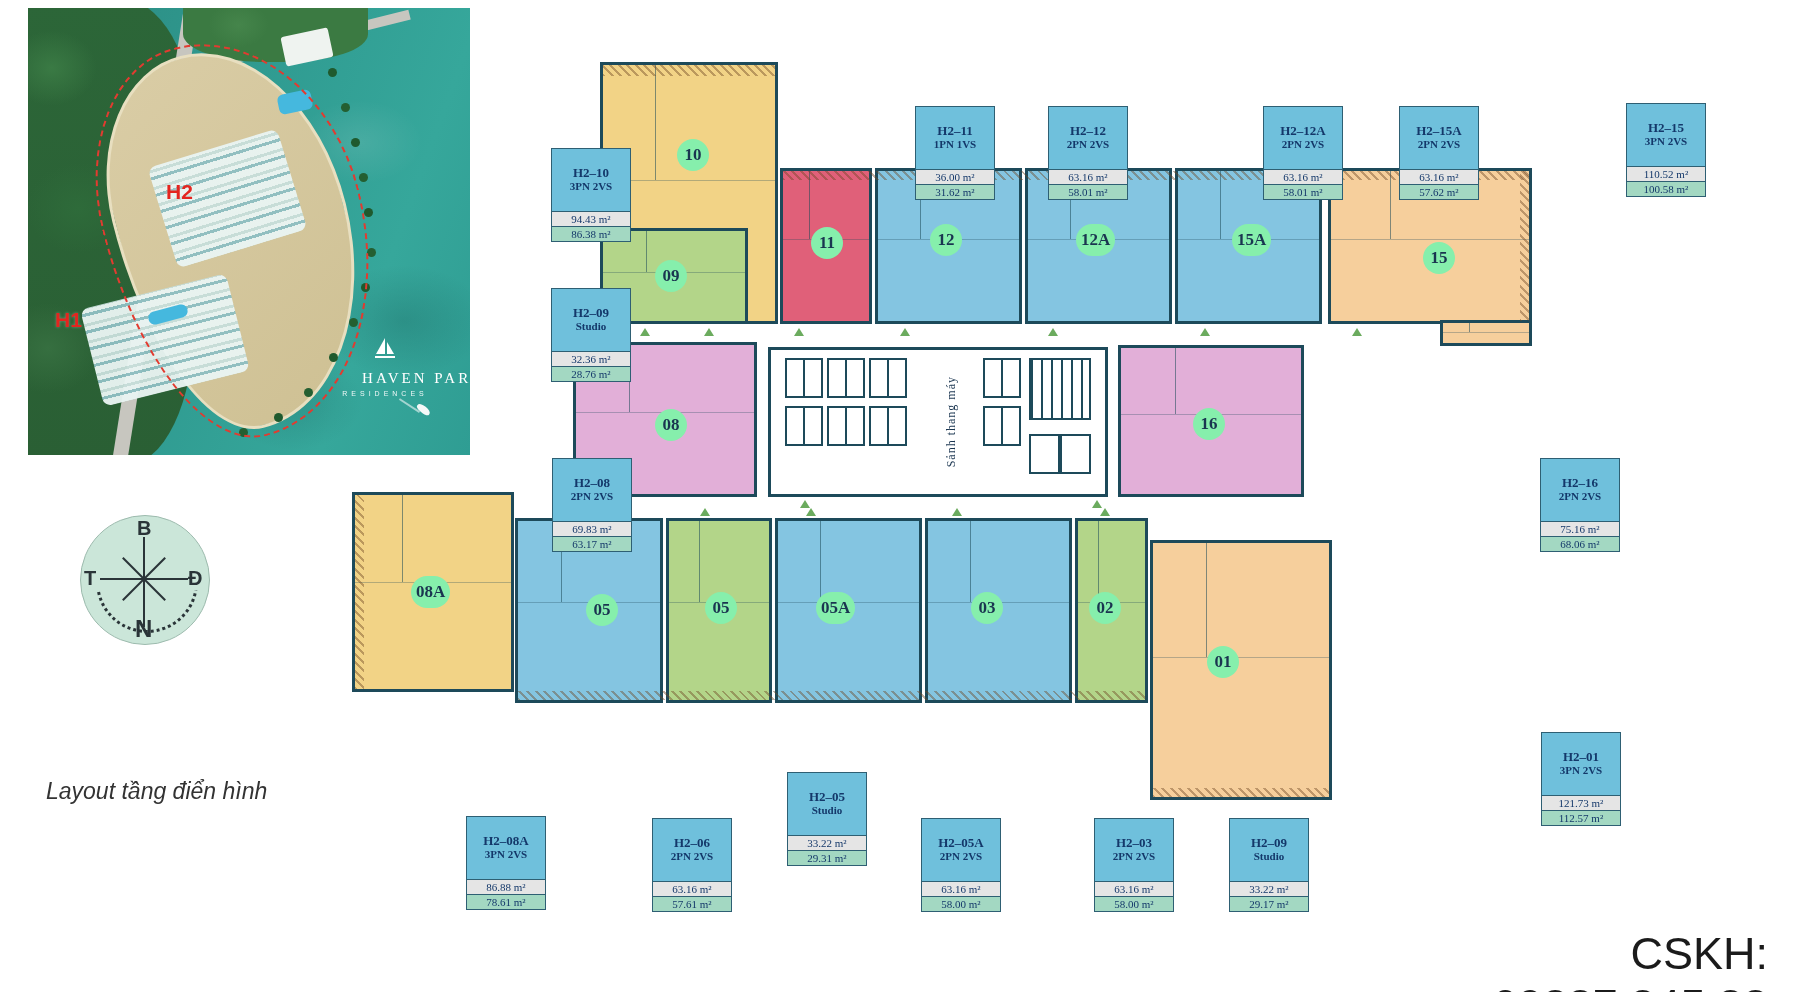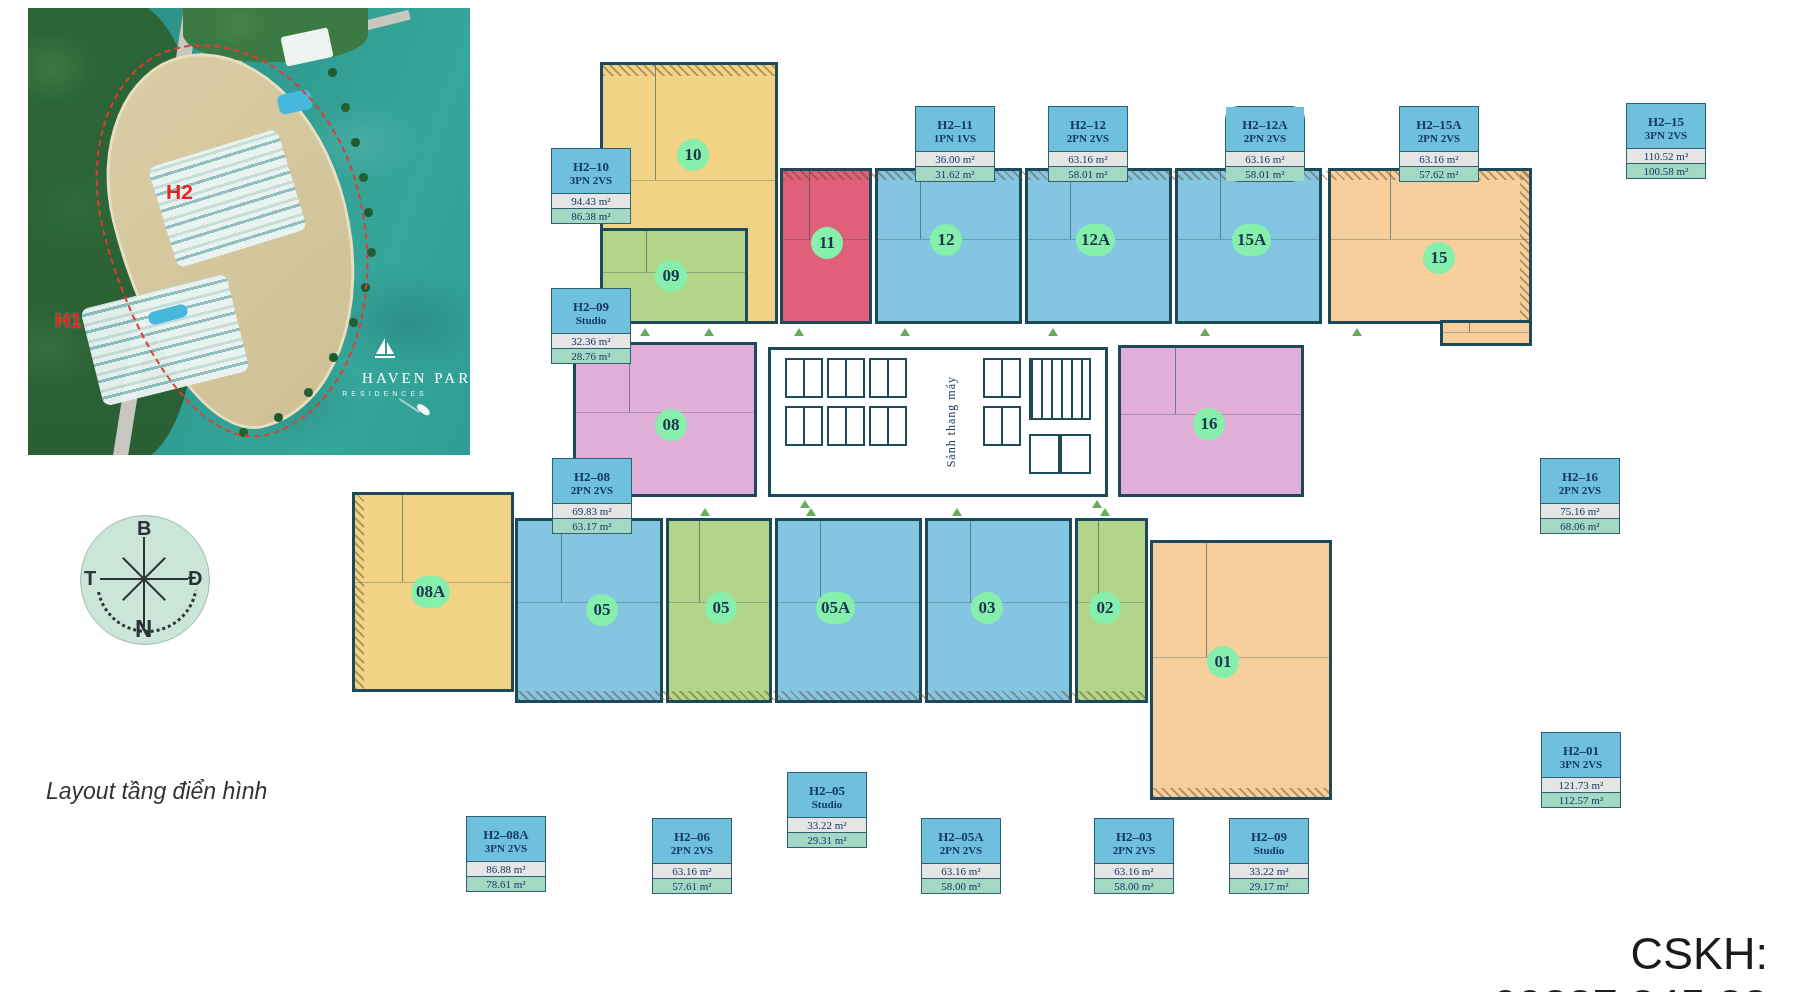--- a/index.html
+++ b/index.html
@@ -112,23 +112,23 @@
        background:repeating-linear-gradient(90deg,#1D4A5A 0 2px,#fff 2px 10px);}
   .core-corridor{position:absolute;left:158px;top:4px;width:44px;height:136px;
        display:flex;align-items:center;justify-content:center;}
   .core-label{writing-mode:vertical-rl;transform:rotate(180deg);font-size:12px;color:#1A3550;
        font-family:"Liberation Serif",serif;letter-spacing:1px;}
 
   
   .ubox{position:absolute;width:78px;border:1px solid #2E5F73;text-align:center;background:#fff;
        font-family:"Liberation Serif",serif;z-index:6;}
   .ubox-code{background:#6FC0DC;color:#14386A;font-weight:bold;font-size:13px;line-height:15px;
-       padding-top:10px;}
+       padding-top:16px;}
   .ubox-type{background:#6FC0DC;color:#14386A;font-weight:bold;font-size:11px;line-height:13px;
-       padding-bottom:6px;border-bottom:1px solid #2E5F73;}
+       padding-bottom:18px;border-bottom:1px solid #2E5F73;}
   .ubox-gross{background:#e5e5e5;color:#14386A;font-size:11px;line-height:14px;
        border-bottom:1px solid #2E5F73;}
   .ubox-net{background:#A3D8C2;color:#14386A;font-size:11px;line-height:14px;}
 
   .hotline{position:absolute;left:1388px;top:928px;width:380px;text-align:right;font-size:45px;
        color:#1B1B1B;font-family:"Liberation Sans",sans-serif;}
 </style>
 </head>
 <body>
 
@@ -262,21 +262,21 @@
     <div class="ubox-type">1PN 1VS</div>
     <div class="ubox-gross">36.00 m²</div>
     <div class="ubox-net">31.62 m²</div>
   </div>
   <div class="ubox" style="left:1048px;top:106px;">
     <div class="ubox-code">H2–12</div>
     <div class="ubox-type">2PN 2VS</div>
     <div class="ubox-gross">63.16 m²</div>
     <div class="ubox-net">58.01 m²</div>
   </div>
-  <div class="ubox" style="left:1225px;top:106px;border-radius:13px;">
+  <div class="ubox" style="left:1263px;top:106px;">
     <div class="ubox-code">H2–12A</div>
     <div class="ubox-type">2PN 2VS</div>
     <div class="ubox-gross">63.16 m²</div>
     <div class="ubox-net">58.01 m²</div>
   </div>
   <div class="ubox" style="left:1399px;top:106px;">
     <div class="ubox-code">H2–15A</div>
     <div class="ubox-type">2PN 2VS</div>
     <div class="ubox-gross">63.16 m²</div>
     <div class="ubox-net">57.62 m²</div>

